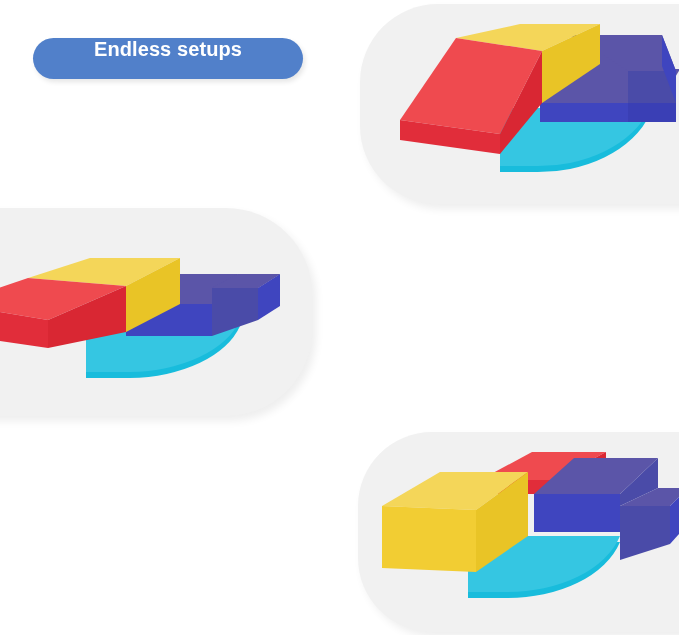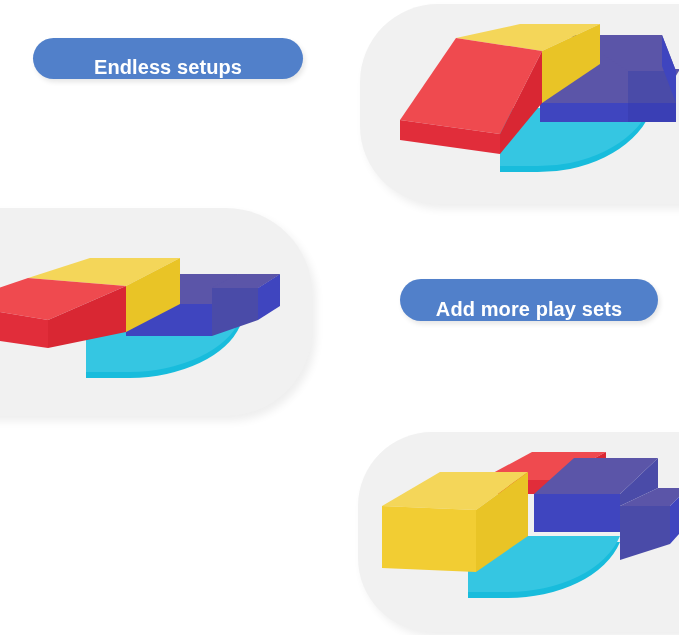--- a/index.html
+++ b/index.html
@@ -45,21 +45,21 @@
     top: 432px;
     width: 336px;
     height: 200px;
     border-radius: 74px 0 0 74px;
   }
 
   
   .pill {
     position: absolute;
     display: flex;
-    align-items: flex-end;
+    align-items: flex-start;
     justify-content: center;
     background: #5180ca;
     color: #ffffff;
     border-radius: 999px;
     font-weight: bold;
     letter-spacing: 0.1px;
     white-space: nowrap;
     box-shadow: 2px 3px 5px rgba(0,0,0,0.10);
     user-select: none;
   }
@@ -180,18 +180,15 @@
         <path d="M24 74 L118 78 L118 140 L24 136 Z" fill="#f2cd33"></path>
         <path d="M118 78 L170 40 L170 104 L118 140 Z" fill="#e9c426"></path>
       </g>
     </svg>
   </div>
 
   <div class="pill" id="pill-endless">
     <span>Endless setups</span>
   </div>
 
-  <div class="pill" id="pill-addmore">
-    <span>Add more play sets</span>
-  </div>
 
 
 </div>
 
 </body></html>

